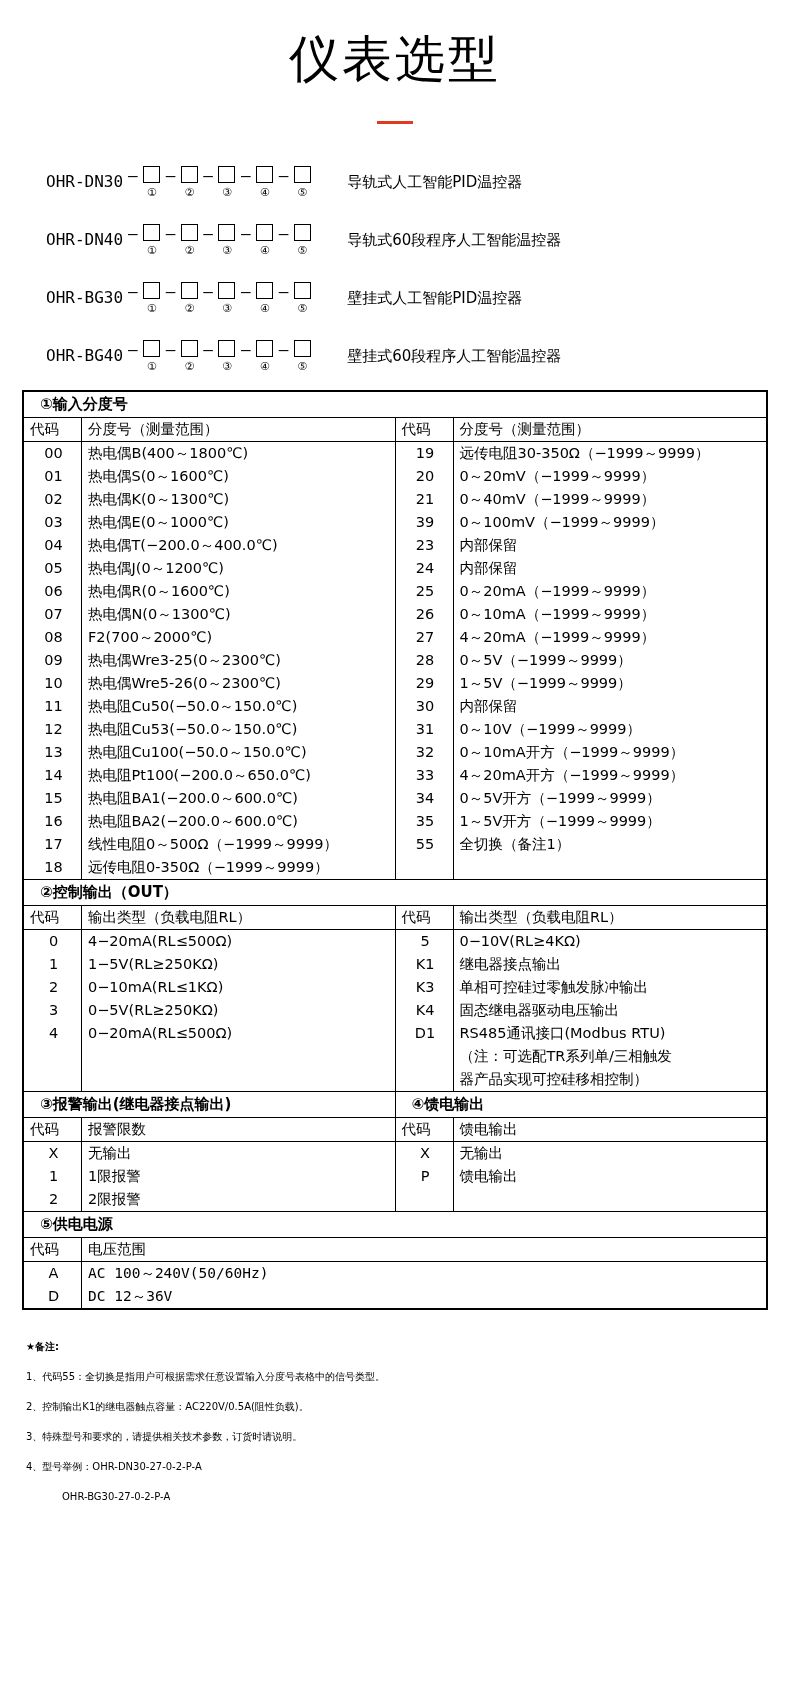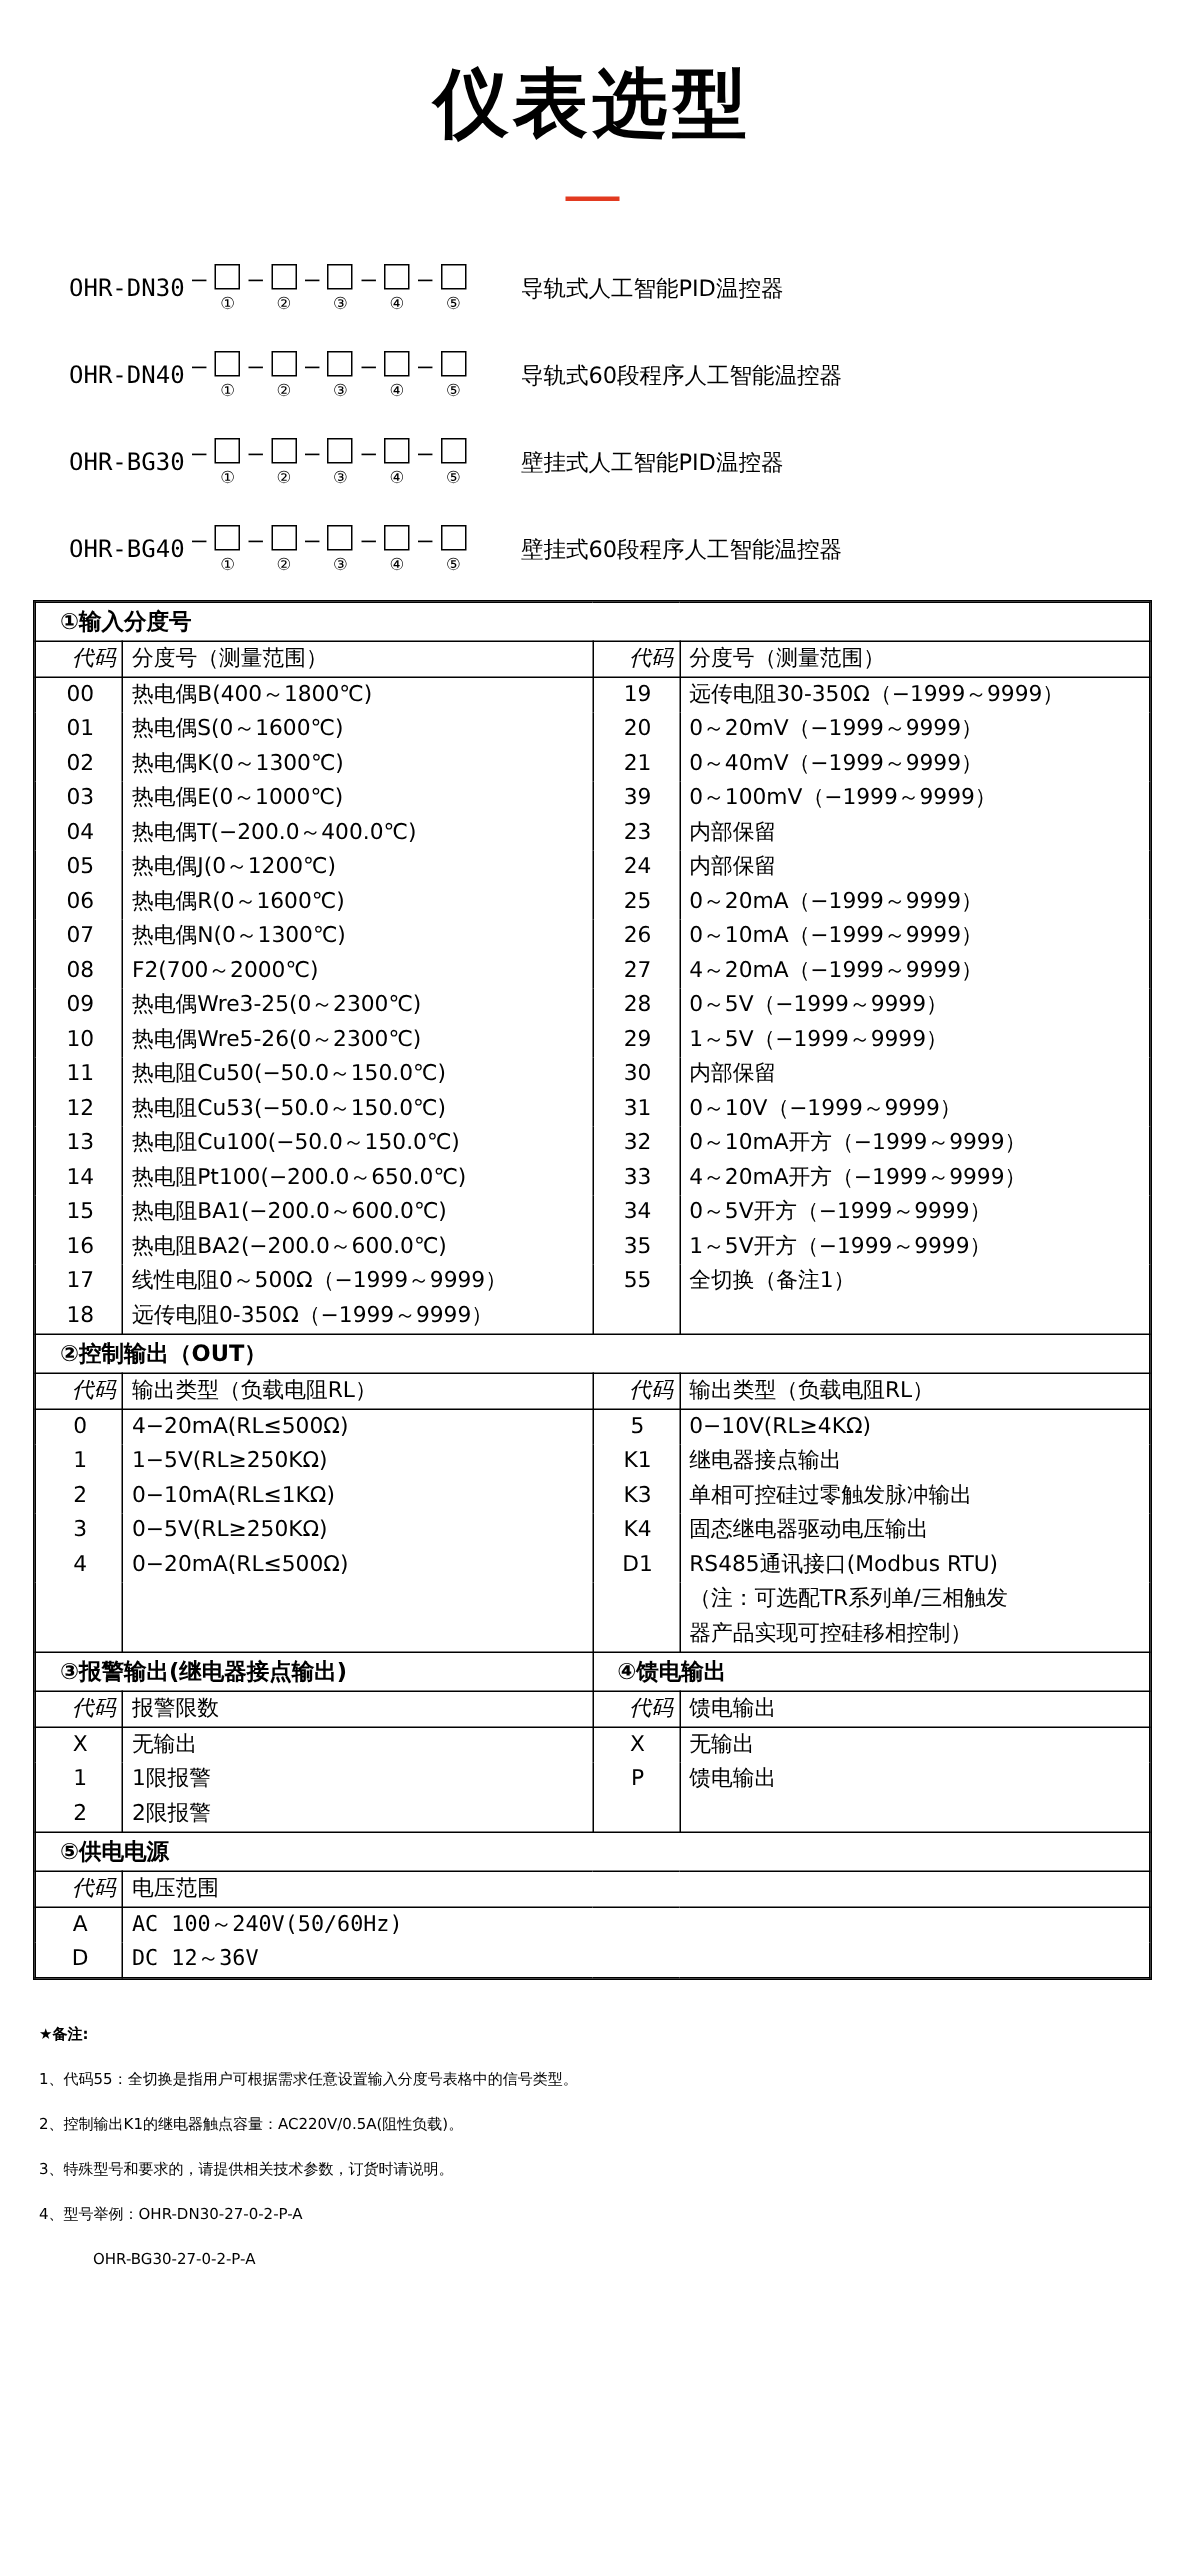--- a/index.html
+++ b/index.html
@@ -11,23 +11,23 @@
     width: 790px;
     height: 1700px;
     font-family: "DejaVu Sans", "Liberation Sans", sans-serif;
     color: #000;
     position: relative;
     overflow: hidden;
   }
   .page-title {
     text-align: center;
     font-size: 50px;
-    font-weight: bold;
+    font-weight: normal;
     letter-spacing: 3px;
-    padding-top: 36px;
+    padding-top: 26px;
     font-family: "DejaVu Sans", "Liberation Sans", sans-serif;
   }
   .title-rule {
     width: 36px;
     height: 3px;
     background: #e23a20;
     margin: 28px auto 0 auto;
   }
 
   
@@ -102,22 +102,21 @@
     padding: 2px 4px 2px 6px;
     vertical-align: top;
   }
   .sect-head {
     font-size: 15px !important;
     font-weight: bold;
     padding: 3px 16px !important;
   }
   .col-code {
     width: 58px;
-    text-align: right;
-    font-style: italic;
+    text-align: left;
   }
   .hdr {
     font-weight: normal;
   }
   .nb-top { border-top: none !important; }
   .nb-bot { border-bottom: none !important; }
   .cell-code { text-align: center; }
 
   
   .notes {

